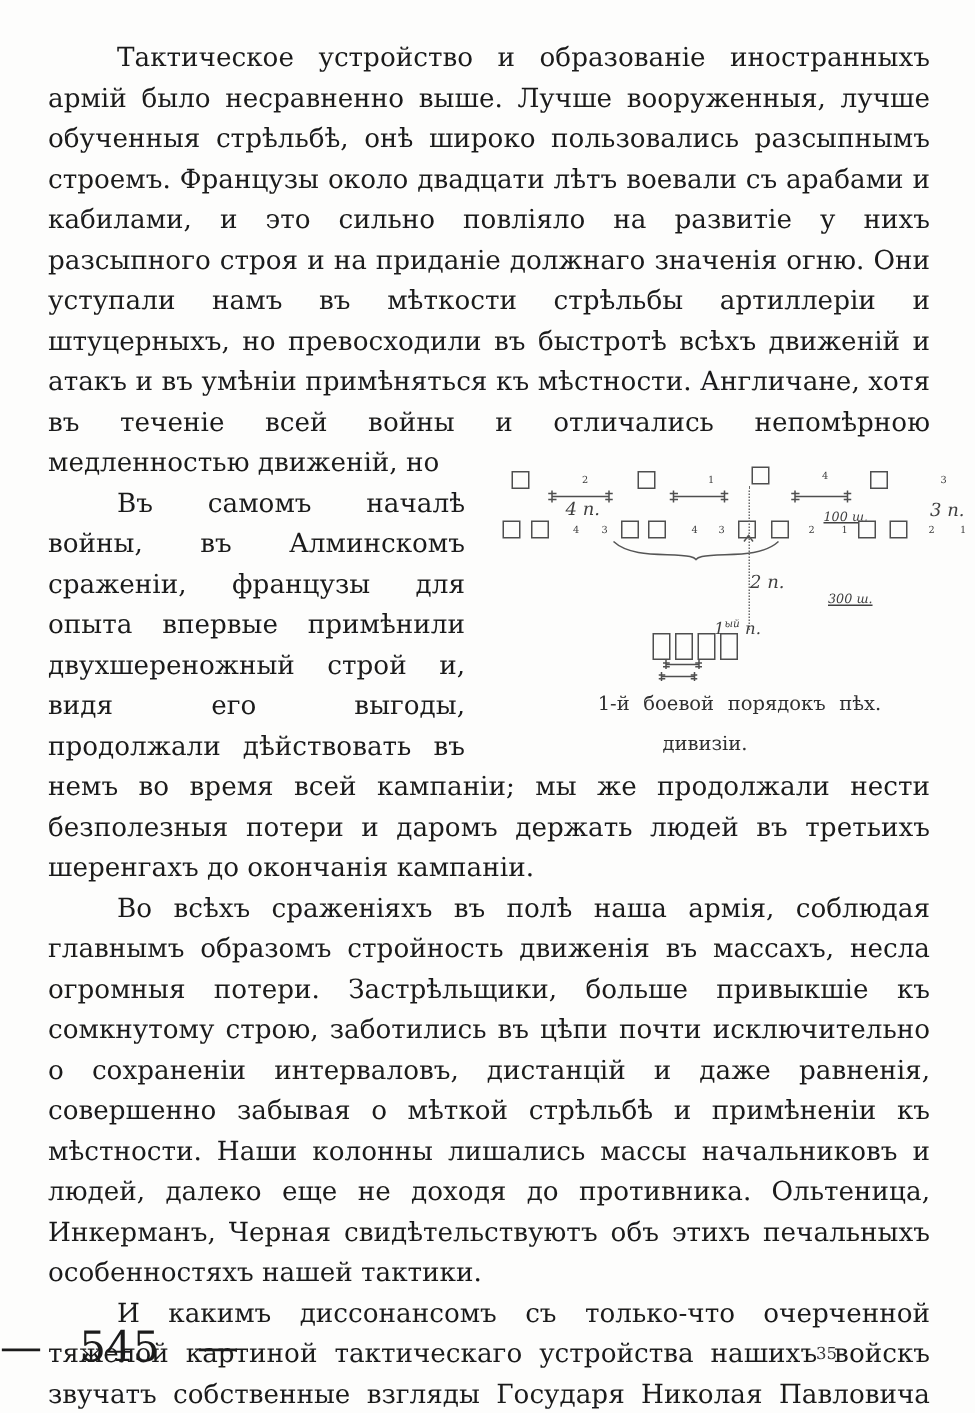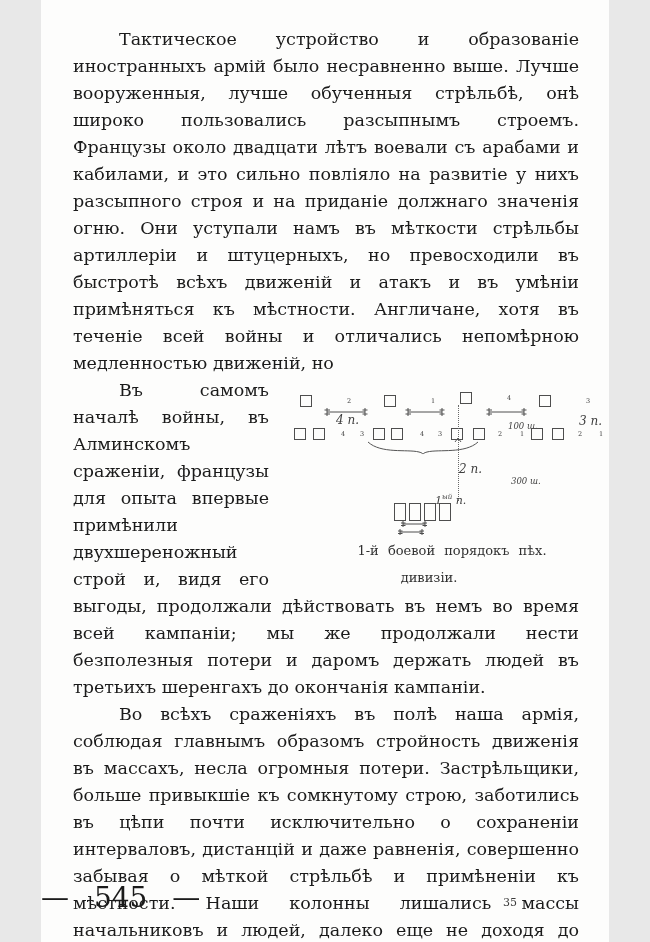--- a/index.html
+++ b/index.html
@@ -1,18 +1,18 @@
 <!DOCTYPE html>
 <html><head>
 <meta charset="utf-8">
 <style>
   html,body{margin:0;padding:0;background:#e8e8e8;}
   .page{
     position:relative;
-    width:568px;height:942px;
+    width:650px;height:942px;
     background:#fdfdfc;
     overflow:hidden;
     font-family:"DejaVu Serif","Liberation Serif",serif;
     color:#1b1b1b;
     margin:0 auto;
   }
   .content{
     position:absolute;
     left:32px;top:26px;right:30px;
   }
@@ -41,21 +41,21 @@
     text-align:center;
     color:#3c3c3c;
   }
   .hw{
     position:absolute;
     font-style:italic;
     white-space:nowrap;
     color:#3f3f3f;
   }
   .hw-reg{font-size:12px;}
-  .hw-dist{font-size:8.5px;}
+  .hw-dist{font-size:8.5px;text-decoration:underline;}
   .db,.brace,.caret{position:absolute;}
   .dotline{
     position:absolute;
     width:0;
     border-left:1px dotted #6a6a6a;
   }
   .bn{
     position:absolute;
     width:10px;height:16px;
     border:1px solid #4e4e4e;

